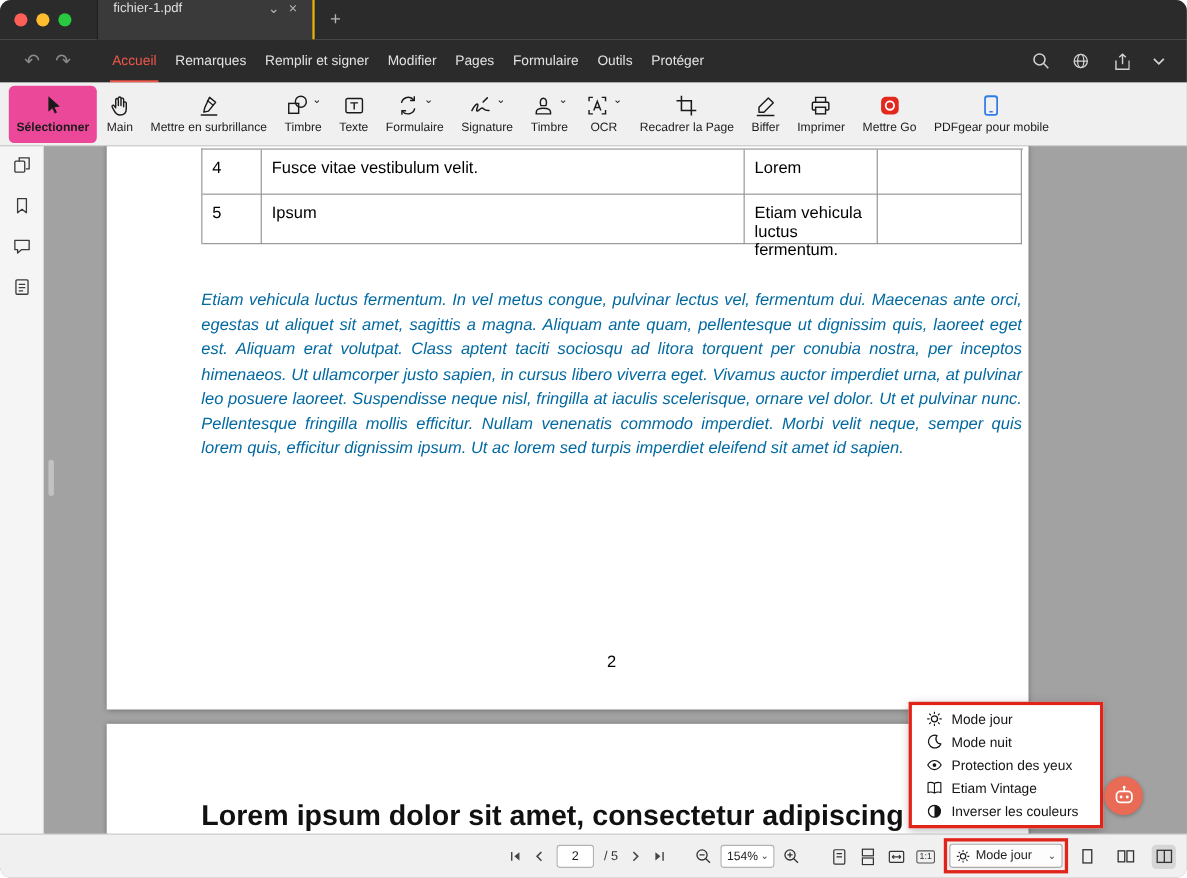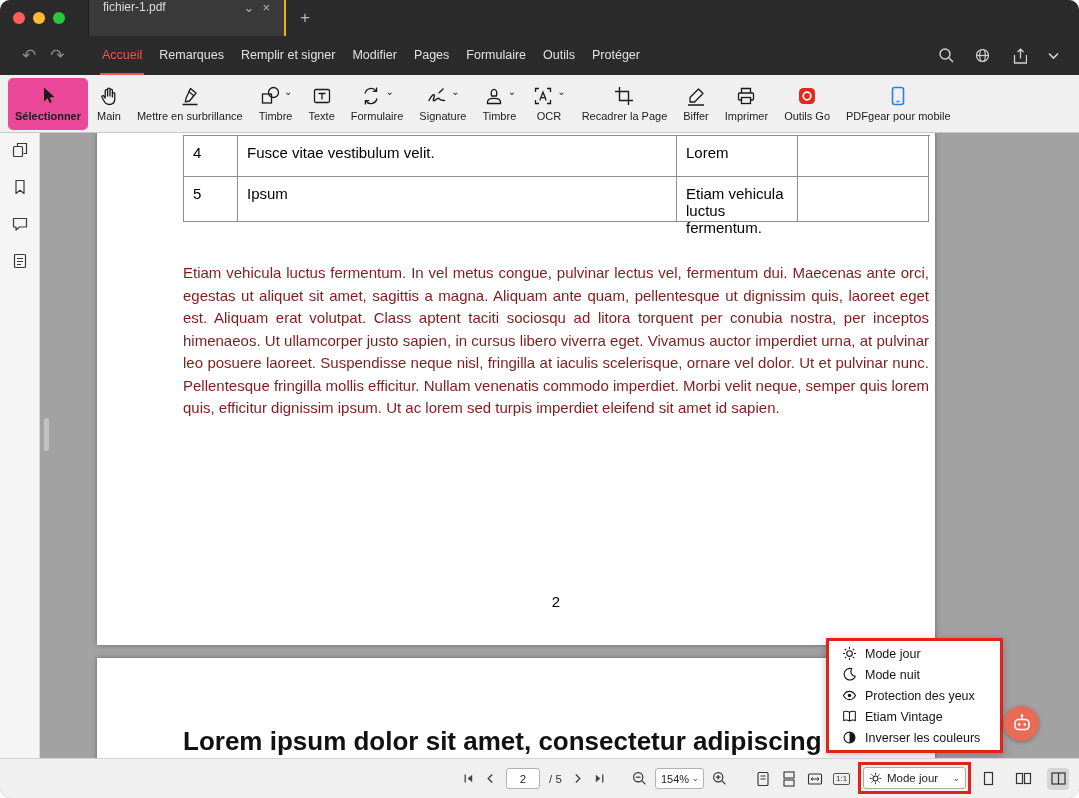--- a/index.html
+++ b/index.html
@@ -48,21 +48,21 @@
   .panel-handle { position:absolute; left:4px; top:285px; width:5px; height:33px; border-radius:3px; background:#c2c2c2; }
   .page { position:absolute; left:57px; width:838px; background:#ffffff; box-shadow:0 0 5px rgba(0,0,0,0.35); }
   .page1 { top:-21px; height:533px; }
   .page2 { top:525px; height:320px; }
 
   .dtable { position:absolute; left:86px; top:23px; width:747px; display:grid; grid-template-columns:54px 439px 121px 131px;
             border-top:1px solid #8f8f8f; border-left:1px solid #8f8f8f; font-size:15px; color:#000; }
   .dcell { border-right:1px solid #8f8f8f; border-bottom:1px solid #8f8f8f; padding:8px 0 0 9px; }
   .h41 { height:41px; } .h45 { height:45px; }
 
-  .doc-par { position:absolute; left:86px; right:6px; top:150px; font-size:15px; line-height:22.5px; text-align:justify; color:#7f1d1d; }
+  .doc-par { position:absolute; left:86px; right:6px; top:150px; font-size:15px; line-height:22.5px; text-align:justify; color:#0369a1;font-style:italic; }
   .page-num { position:absolute; left:86px; right:6px; top:481px; text-align:center; font-size:15px; color:#000; }
   .doc-heading { position:absolute; left:86px; top:68px; font-size:26px; font-weight:bold; color:#111; white-space:nowrap; }
 
   
   .view-popup { position:absolute; left:826px; top:638px; width:177px; height:115px; background:#ffffff;
                 border:3px solid #e0241a; display:flex; flex-direction:column; padding:2px 0; z-index:20; box-shadow:0 2px 8px rgba(0,0,0,0.25); }
   .popup-item { flex:1; display:flex; align-items:center; gap:8px; padding-left:13px; font-size:12.5px; color:#141414; }
   .popup-item svg { display:block; flex:0 0 auto; }
 
   
@@ -270,21 +270,21 @@
       </span>
       <span class="tool-label">Imprimer</span>
     </div>
     <div class="tool">
       <span class="ticon">
         <svg width="22" height="22" viewBox="0 0 22 22">
             <rect x="3" y="3" width="16" height="16" rx="4.5" fill="#e3281e"></rect>
             <circle cx="11" cy="11" r="3.8" fill="none" stroke="#ffffff" stroke-width="1.7"></circle>
           </svg>
       </span>
-      <span class="tool-label">Outils Go</span>
+      <span class="tool-label">Mettre Go</span>
     </div>
     <div class="tool">
       <span class="ticon">
         <svg width="22" height="22" viewBox="0 0 22 22">
             <rect x="5.5" y="2.5" width="11" height="17" rx="2.2" fill="none" stroke="#2f7ce8" stroke-width="1.6"></rect>
             <path d="M9.5 16.5h3" stroke="#2f7ce8" stroke-width="1.4"></path>
           </svg>
       </span>
       <span class="tool-label">PDFgear pour mobile</span>
     </div>

